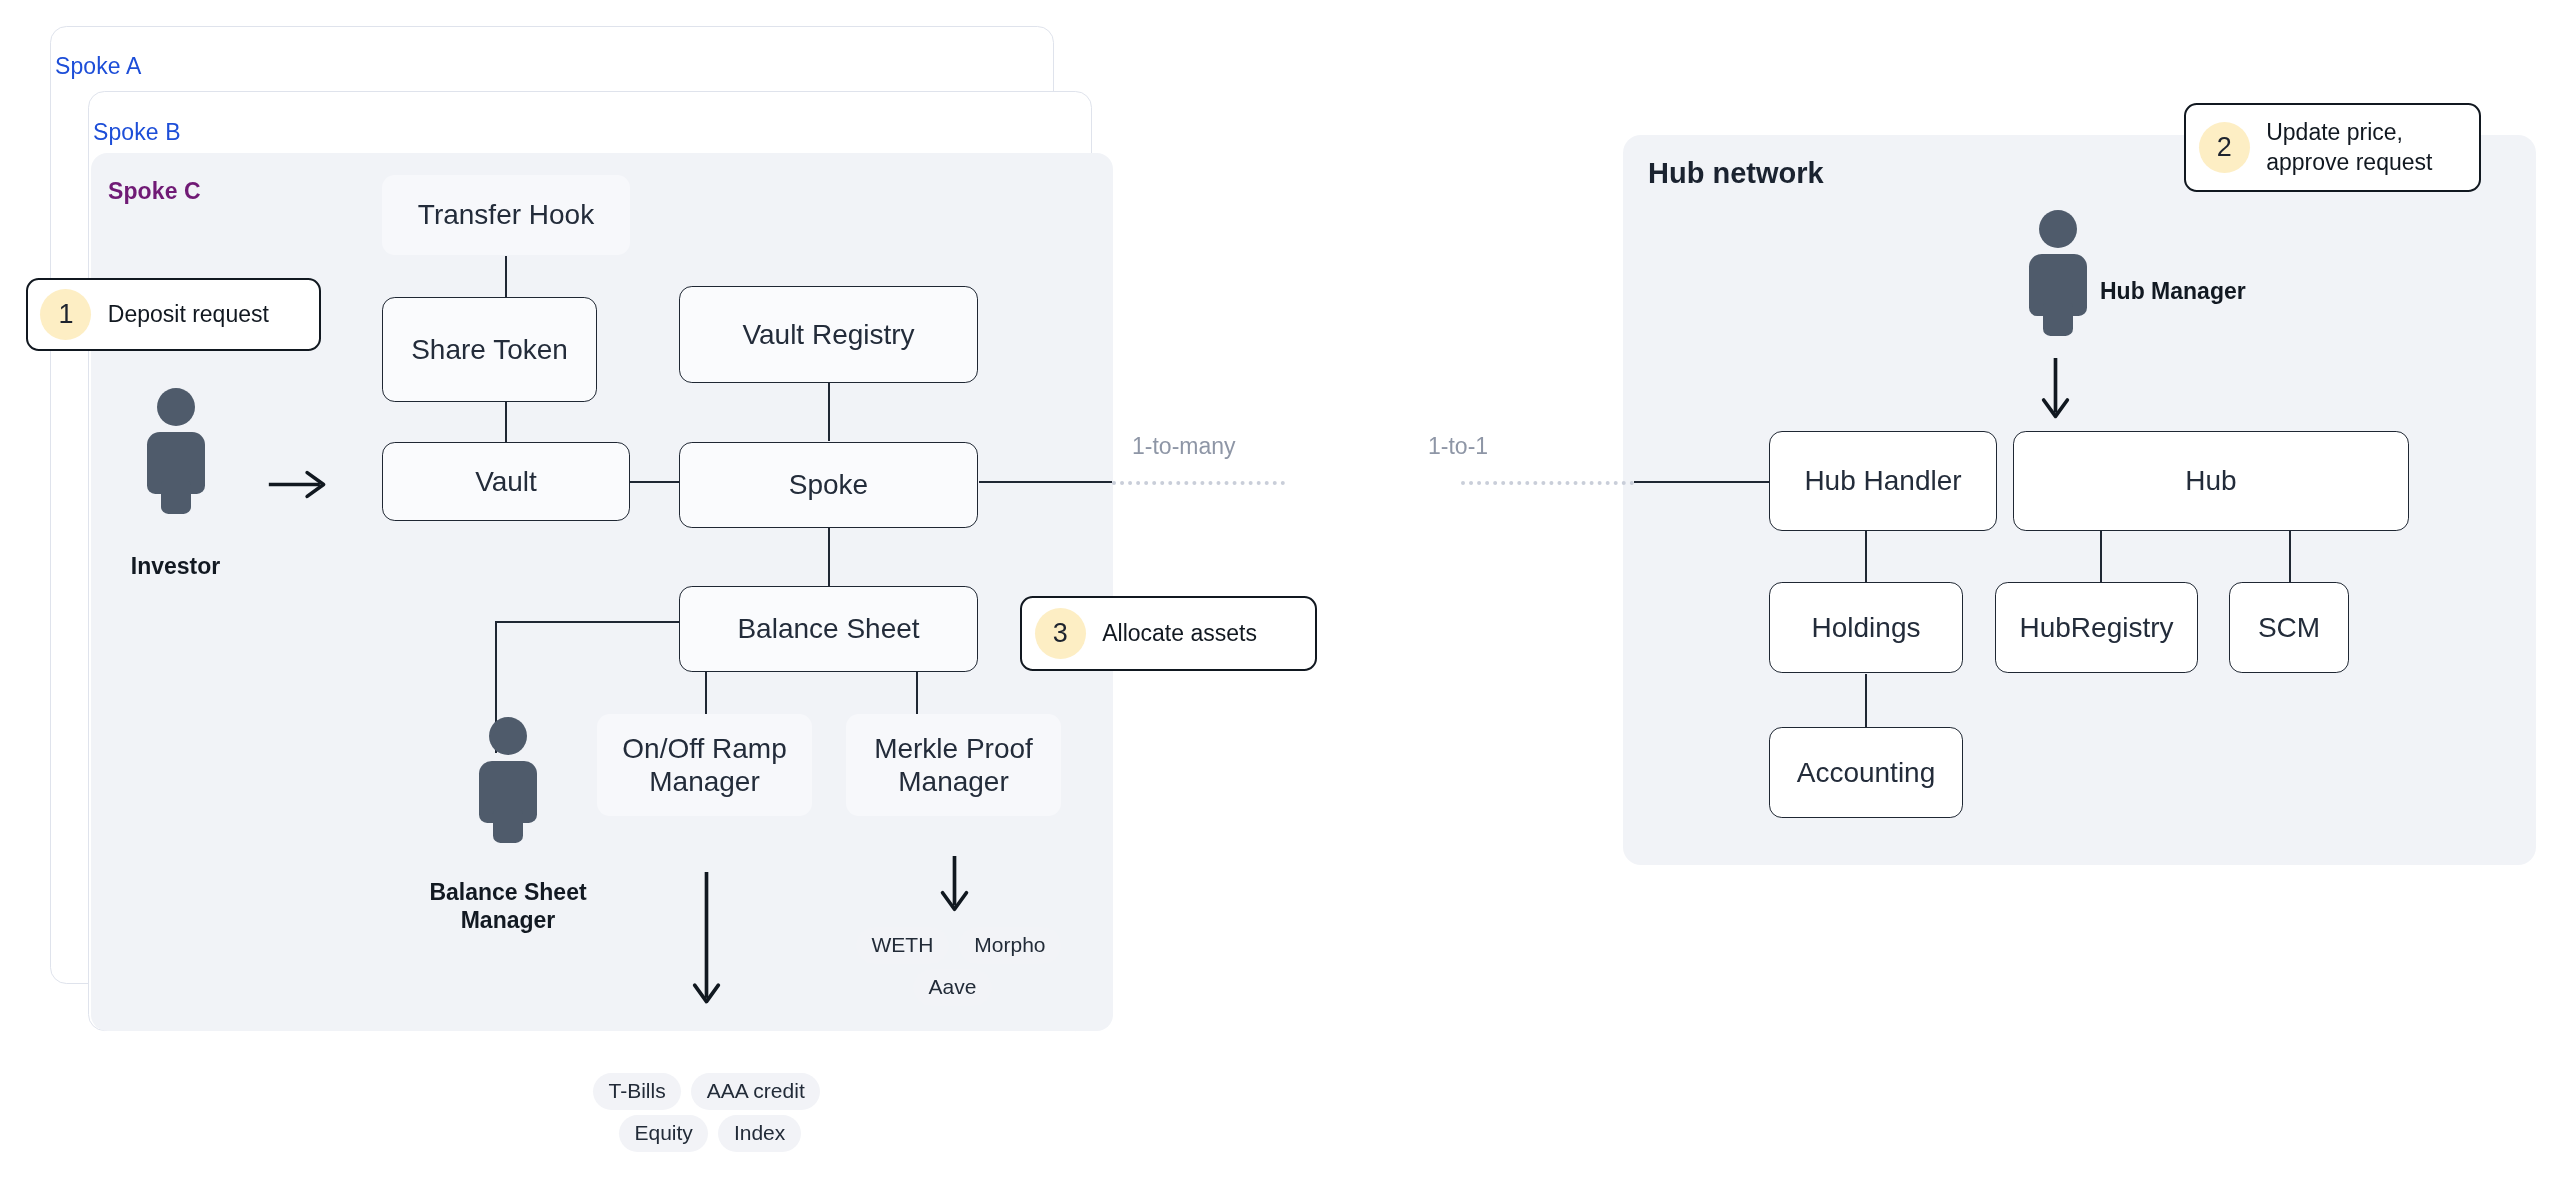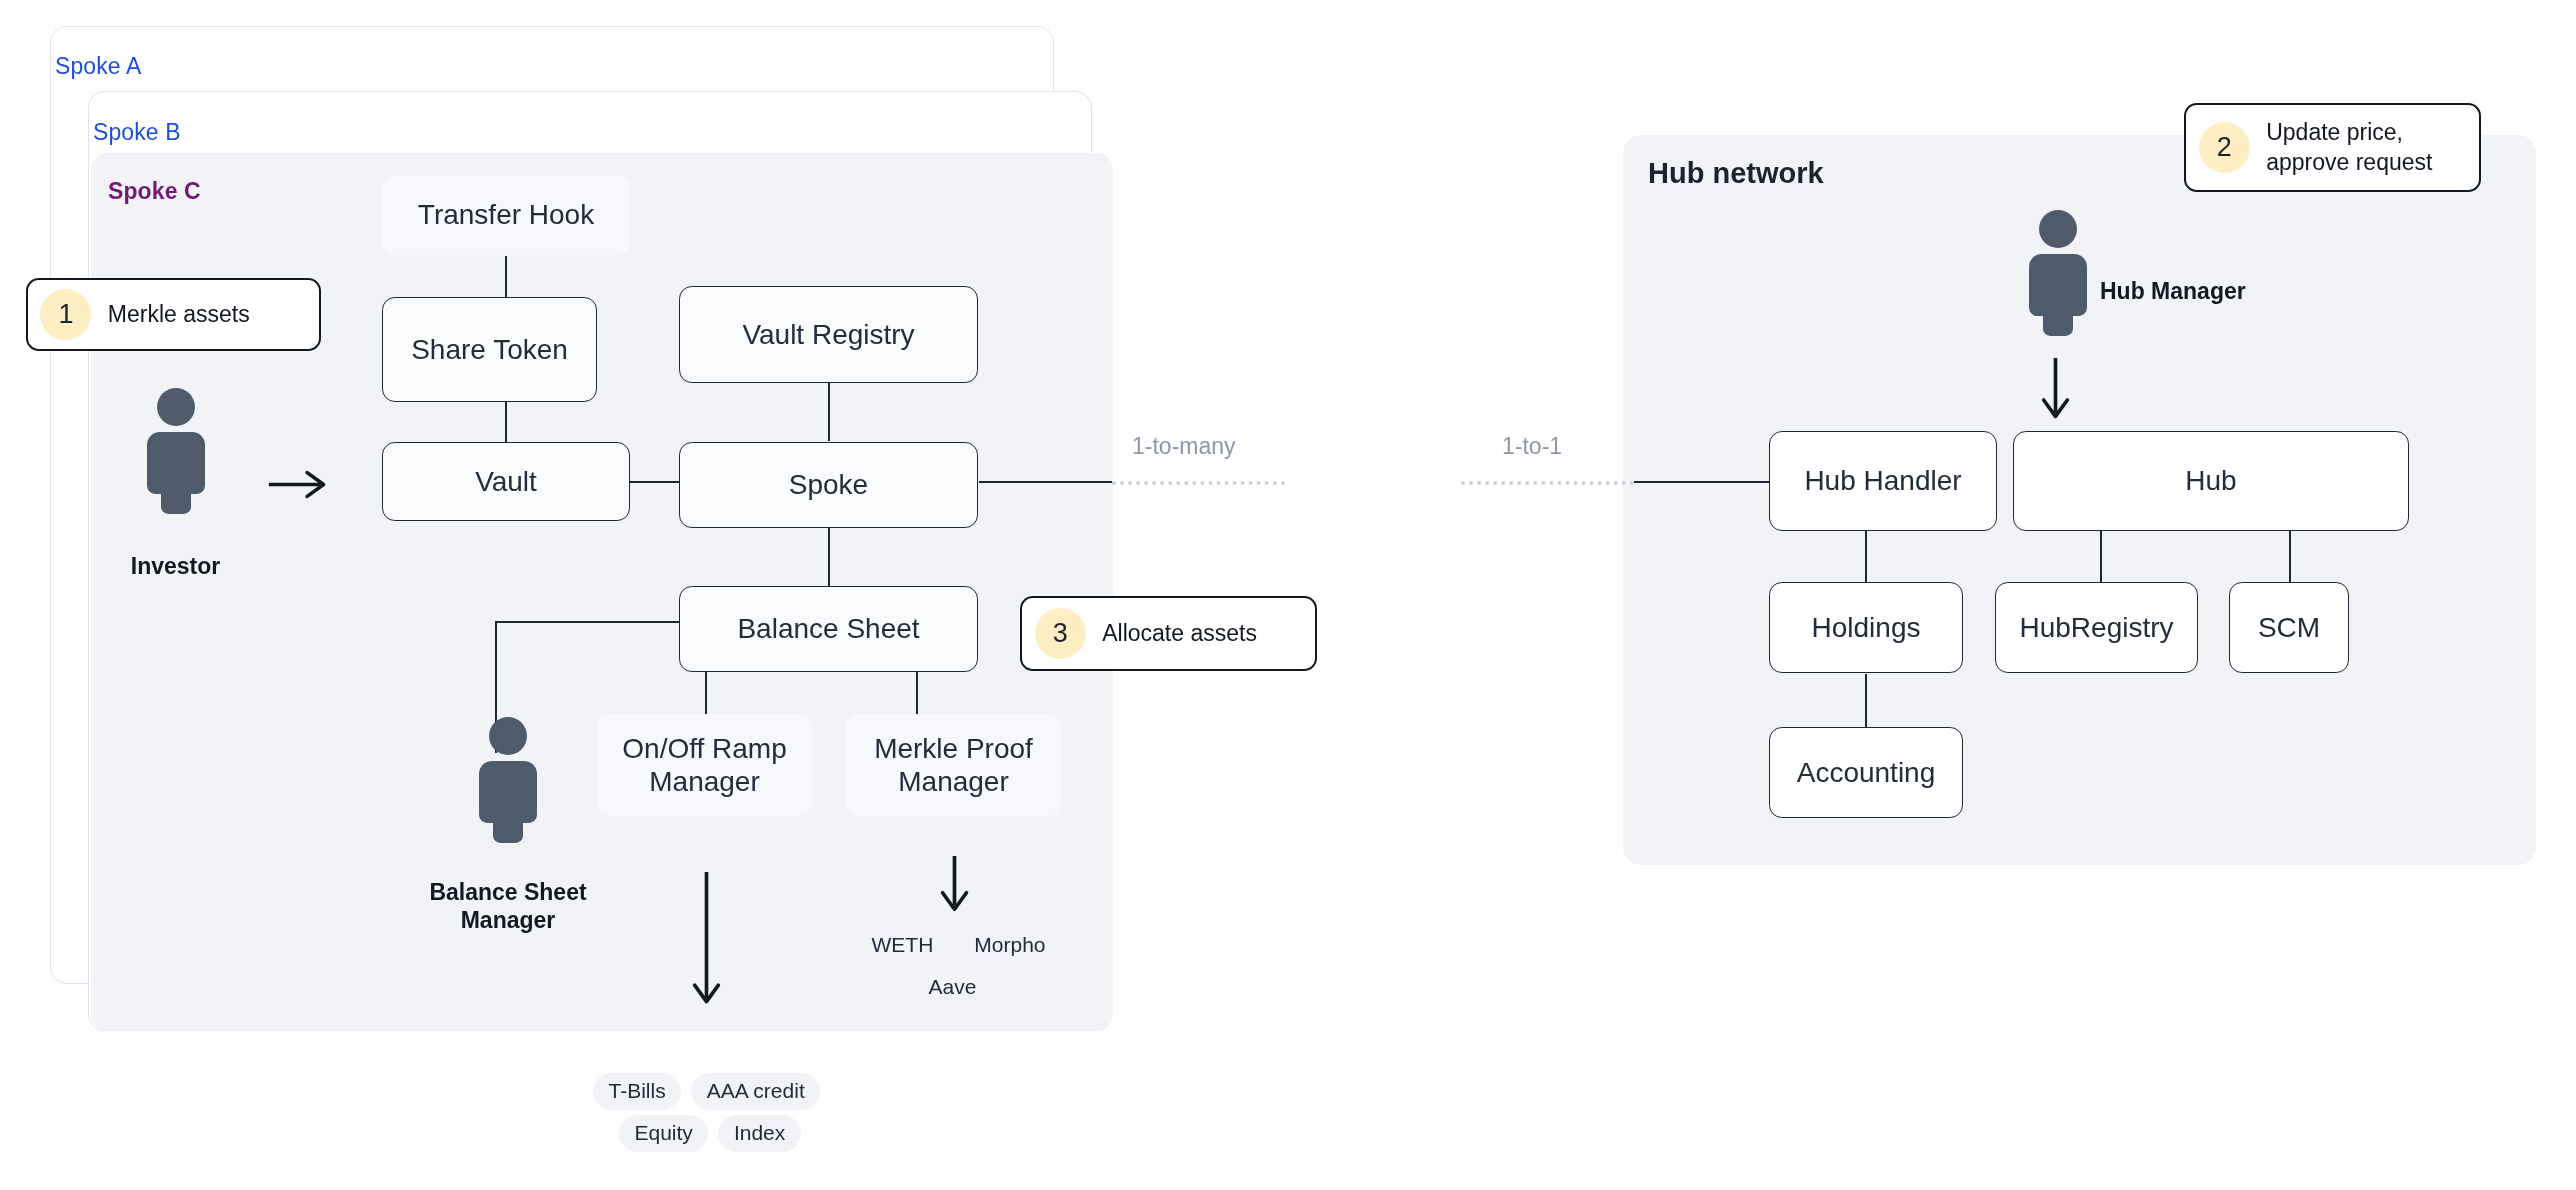--- a/index.html
+++ b/index.html
@@ -173,36 +173,36 @@
 
   <div class="person" style="left:2023px;top:210px;width:68px;height:123px;">
     <div class="head" style="left:15.5px;top:0;width:38px;height:38px;"></div>
     <div class="body" style="left:5.5px;top:44px;width:58px;height:62px;"></div>
     <div class="legs" style="left:20px;top:93px;width:30px;height:33px;"></div>
   </div>
   <div class="person-label" style="left:2100px;top:277px;width:274px;text-align:left;">Hub Manager</div>
 
   <div class="abs callout" style="left:25.6px;top:278px;width:295px;height:73px;">
     <div class="callout-num">1</div>
-    <div class="callout-text">Merkle assets</div>
+    <div class="callout-text">Deposit request</div>
   </div>
 
   <div class="abs callout" style="left:2184px;top:103px;width:297px;height:89px;">
     <div class="callout-num">2</div>
     <div class="callout-text">Update price,
 approve request</div>
   </div>
 
   <div class="abs callout" style="left:1020px;top:596px;width:297px;height:75px;">
     <div class="callout-num">3</div>
     <div class="callout-text">Allocate assets</div>
   </div>
 
   <div class="rel-label" style="left:1132px;top:433px;">1-to-many</div>
-  <div class="rel-label" style="left:1502px;top:433px;text-align:center;">1-to-1</div>
+  <div class="rel-label" style="left:1428px;top:433px;text-align:center;">1-to-1</div>
 
   <div class="abs node white" style="left:1769px;top:431px;width:228px;height:100px;border-radius:13px;">Hub Handler</div>
   <div class="abs node white" style="left:2013px;top:431px;width:396px;height:100px;">Hub</div>
 
   <div class="abs vline" style="left:1865px;top:531px;height:51px;"></div>
   <div class="abs vline" style="left:2100px;top:531px;height:51px;"></div>
   <div class="abs vline" style="left:2289px;top:531px;height:51px;"></div>
   <div class="abs vline" style="left:1865px;top:674px;height:53px;"></div>
 
   <div class="abs node white" style="left:1769px;top:582px;width:194px;height:91px;">Holdings</div>

